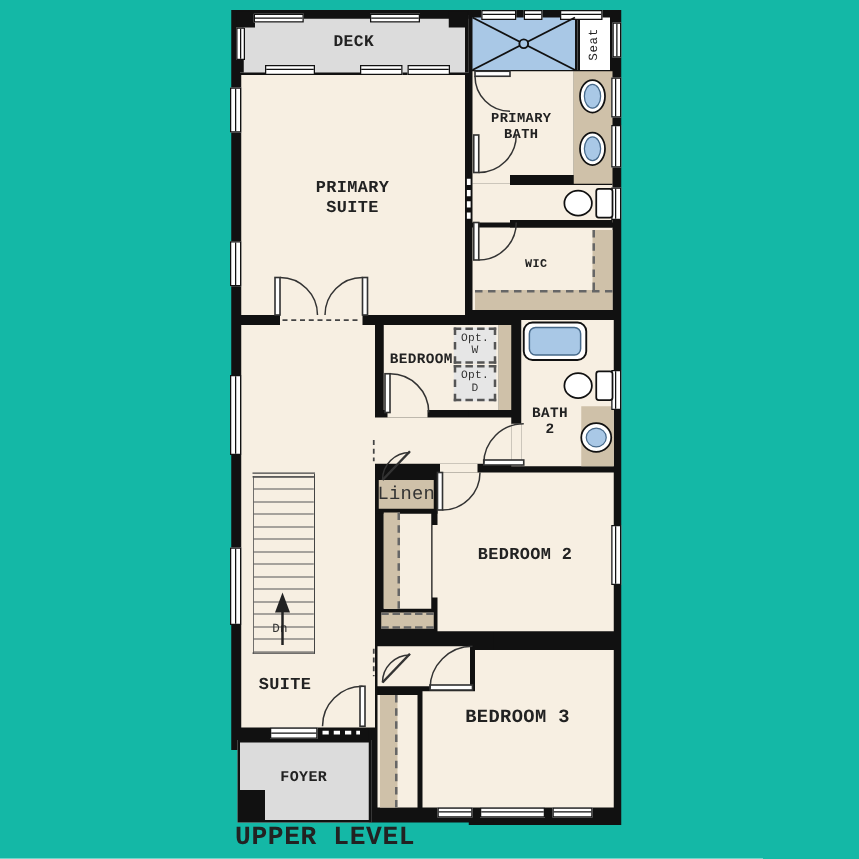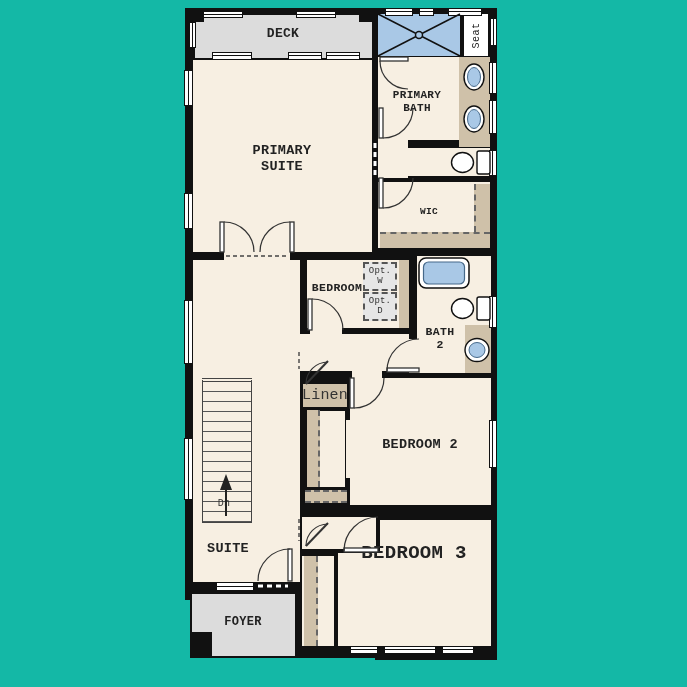--- a/index.html
+++ b/index.html
@@ -124,24 +124,25 @@
   <div class="lbl small" style="left:380px;top:306px;font-size:9px;">
     <div>Opt.</div>
     <div>D</div>
   </div>
   <div class="lbl" style="left:440px;top:338px;font-size:11.5px;">
     <div>BATH</div>
     <div>2</div>
   </div>
   <div class="lbl small" style="left:325px;top:396px;font-size:15px;">Linen</div>
   <div class="lbl" style="left:420px;top:445px;font-size:13.5px;">BEDROOM 2</div>
-  <div class="lbl" style="left:414px;top:554px;font-size:19px;">BEDROOM 3</div>
+  <div class="lbl" style="left:414px;top:574px;font-size:15px;">BEDROOM 3</div>
   <div class="lbl small" style="left:224px;top:504px;font-size:10px;">Dn</div>
   <div class="lbl" style="left:228px;top:549px;font-size:13.5px;">SUITE</div>
   <div class="lbl" style="left:243px;top:623px;font-size:12px;">FOYER</div>
+  <div id="title">UPPER LEVEL</div>
 
   <svg class="overlay" width="687" height="687" viewBox="0 0 687 687">
     <g stroke="#111" stroke-width="1.5">
       <line x1="378" y1="14" x2="460" y2="56"></line>
       <line x1="378" y1="56" x2="460" y2="14"></line>
       <circle cx="419" cy="35" r="3.5" fill="#a9c8e6"></circle>
     </g>
     <g fill="#fff" stroke="#333" stroke-width="1.3">
       <rect x="379" y="108" width="4" height="30"></rect>
       <rect x="379" y="178" width="4" height="30"></rect>

